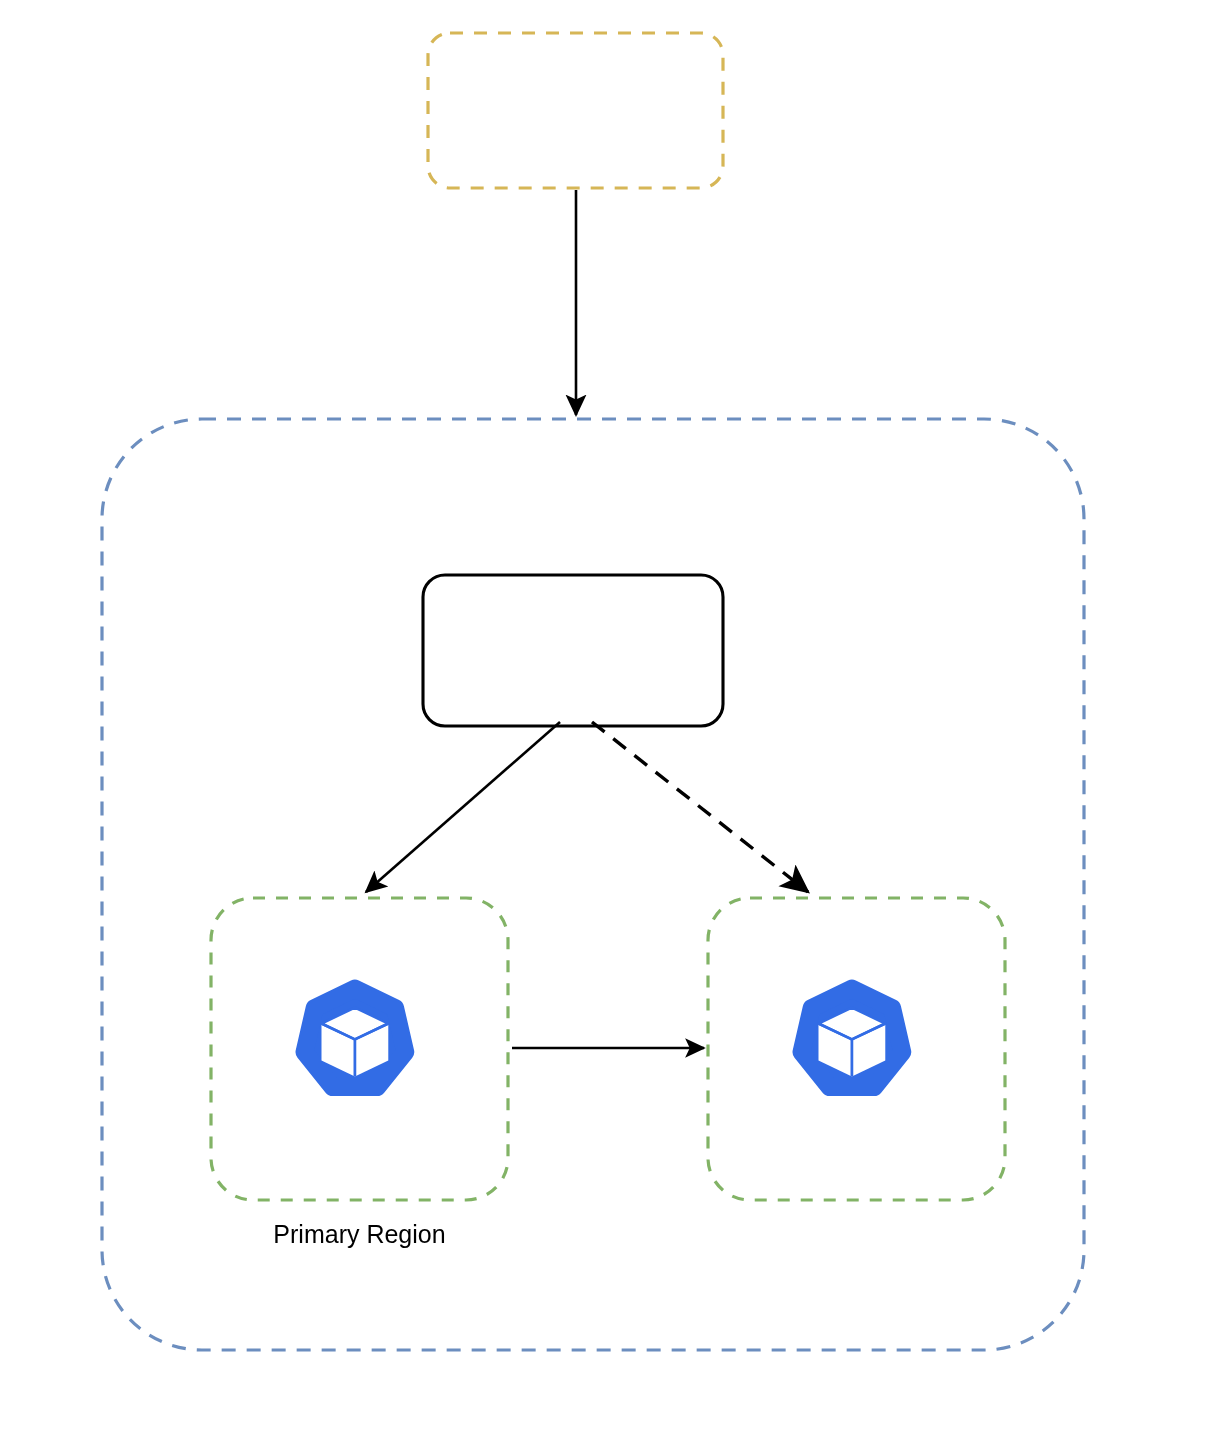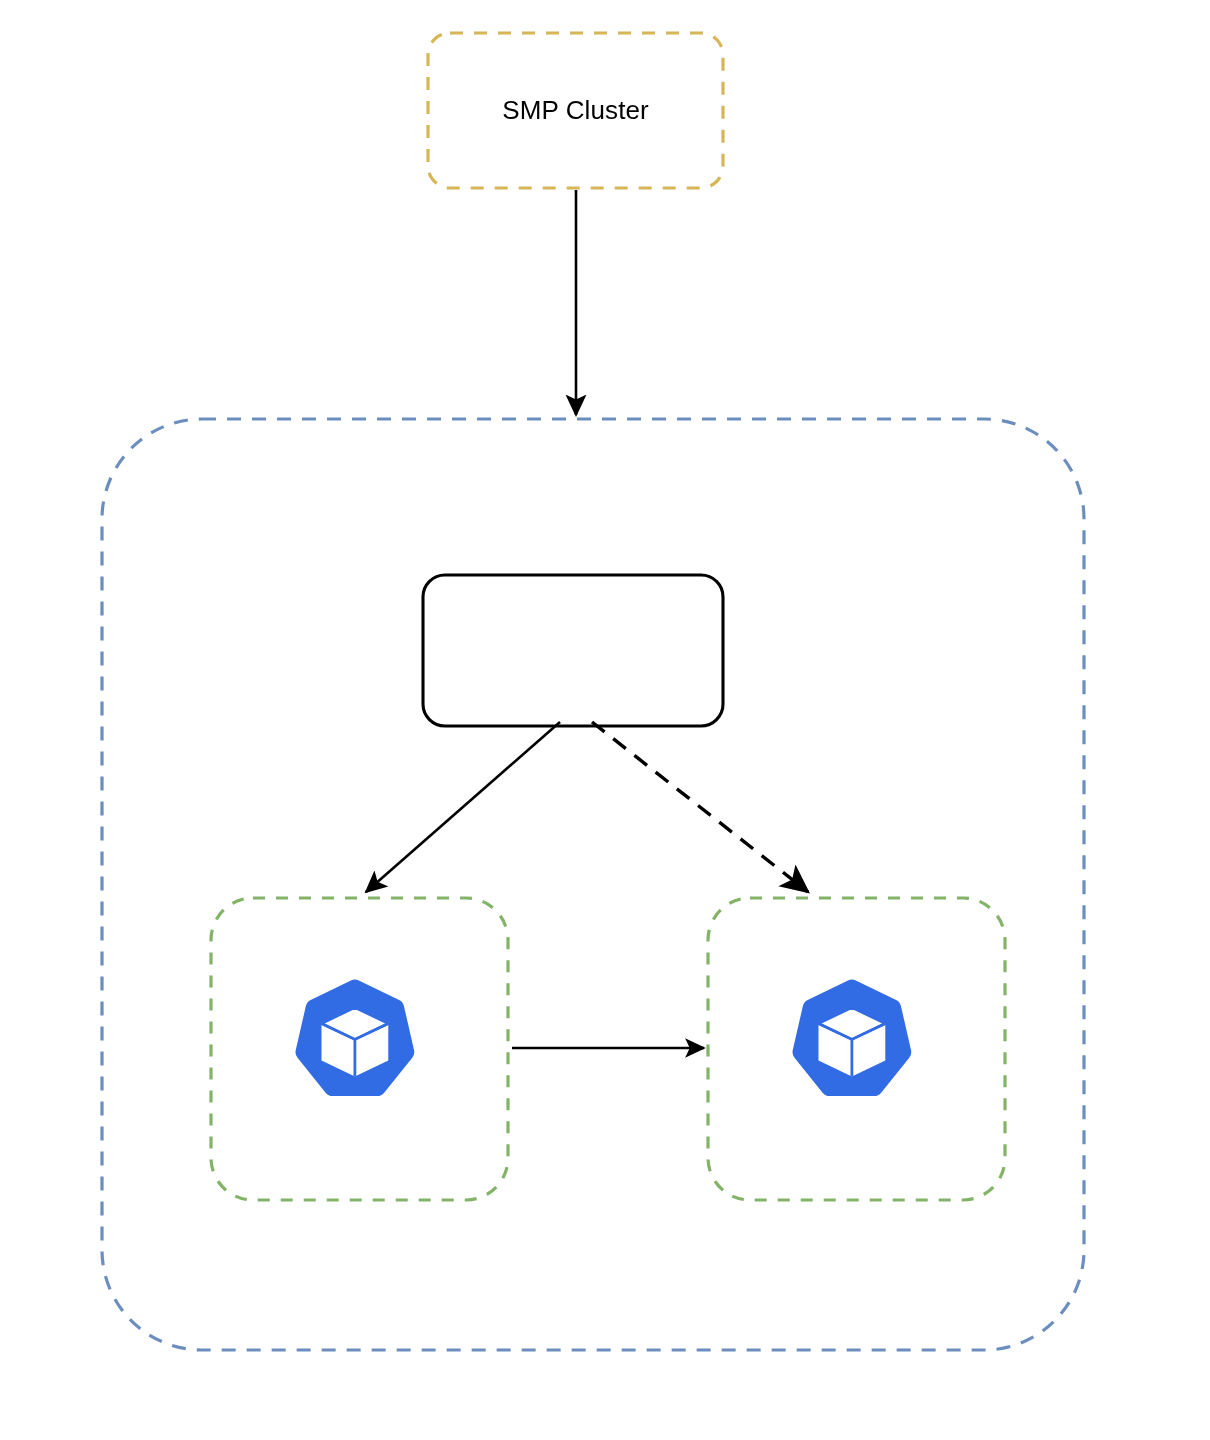--- a/index.html
+++ b/index.html
@@ -95,23 +95,23 @@
 
     <g transform="translate(792, 988) scale(1.06)">
       <path d="M 56.5 0.5 L 94.5 19.0 L 104.0 60.5 L 77.5 93.5 L 35.5 93.5 L 9.0 60.5 L 18.5 19.0 Z" fill="#326ce5" stroke="#326ce5" stroke-width="17" stroke-linejoin="round"></path>
       <path d="M 56.5 18.5 L 88.0 33.5 L 88.0 68.5 L 56.5 83.5 L 25.0 68.5 L 25.0 33.5 Z" fill="#ffffff"></path>
       <path d="M 56.5 18.5 L 88.0 33.5 L 56.5 48.5 L 25.0 33.5 Z" fill="#ffffff" stroke="#326ce5" stroke-width="2.4" stroke-linejoin="round"></path>
       <path d="M 56.5 48.5 L 56.5 83.5" stroke="#326ce5" stroke-width="2.6"></path>
       <path d="M 25.0 33.5 L 56.5 48.5 L 88.0 33.5" fill="none" stroke="#326ce5" stroke-width="2.4" stroke-linejoin="round"></path>
     </g>
   </svg>
 
-  <div class="node-label" style="left:428px; top:33px; width:295px; height:155px;">SMP Cluster</div>
 
 
+  <div class="caption-label" style="left:211px; top:1215px; width:297px; height:38px;">Primary Region</div>
 
 
   <div class="hit" style="left:428px; top:33px; width:295px; height:155px;"></div>
   <div class="hit" style="left:423px; top:575px; width:300px; height:151px;"></div>
   <div class="hit" style="left:211px; top:898px; width:297px; height:302px;"></div>
   <div class="hit" style="left:708px; top:898px; width:297px; height:302px;"></div>
 
 </div>
 
 </body></html>

